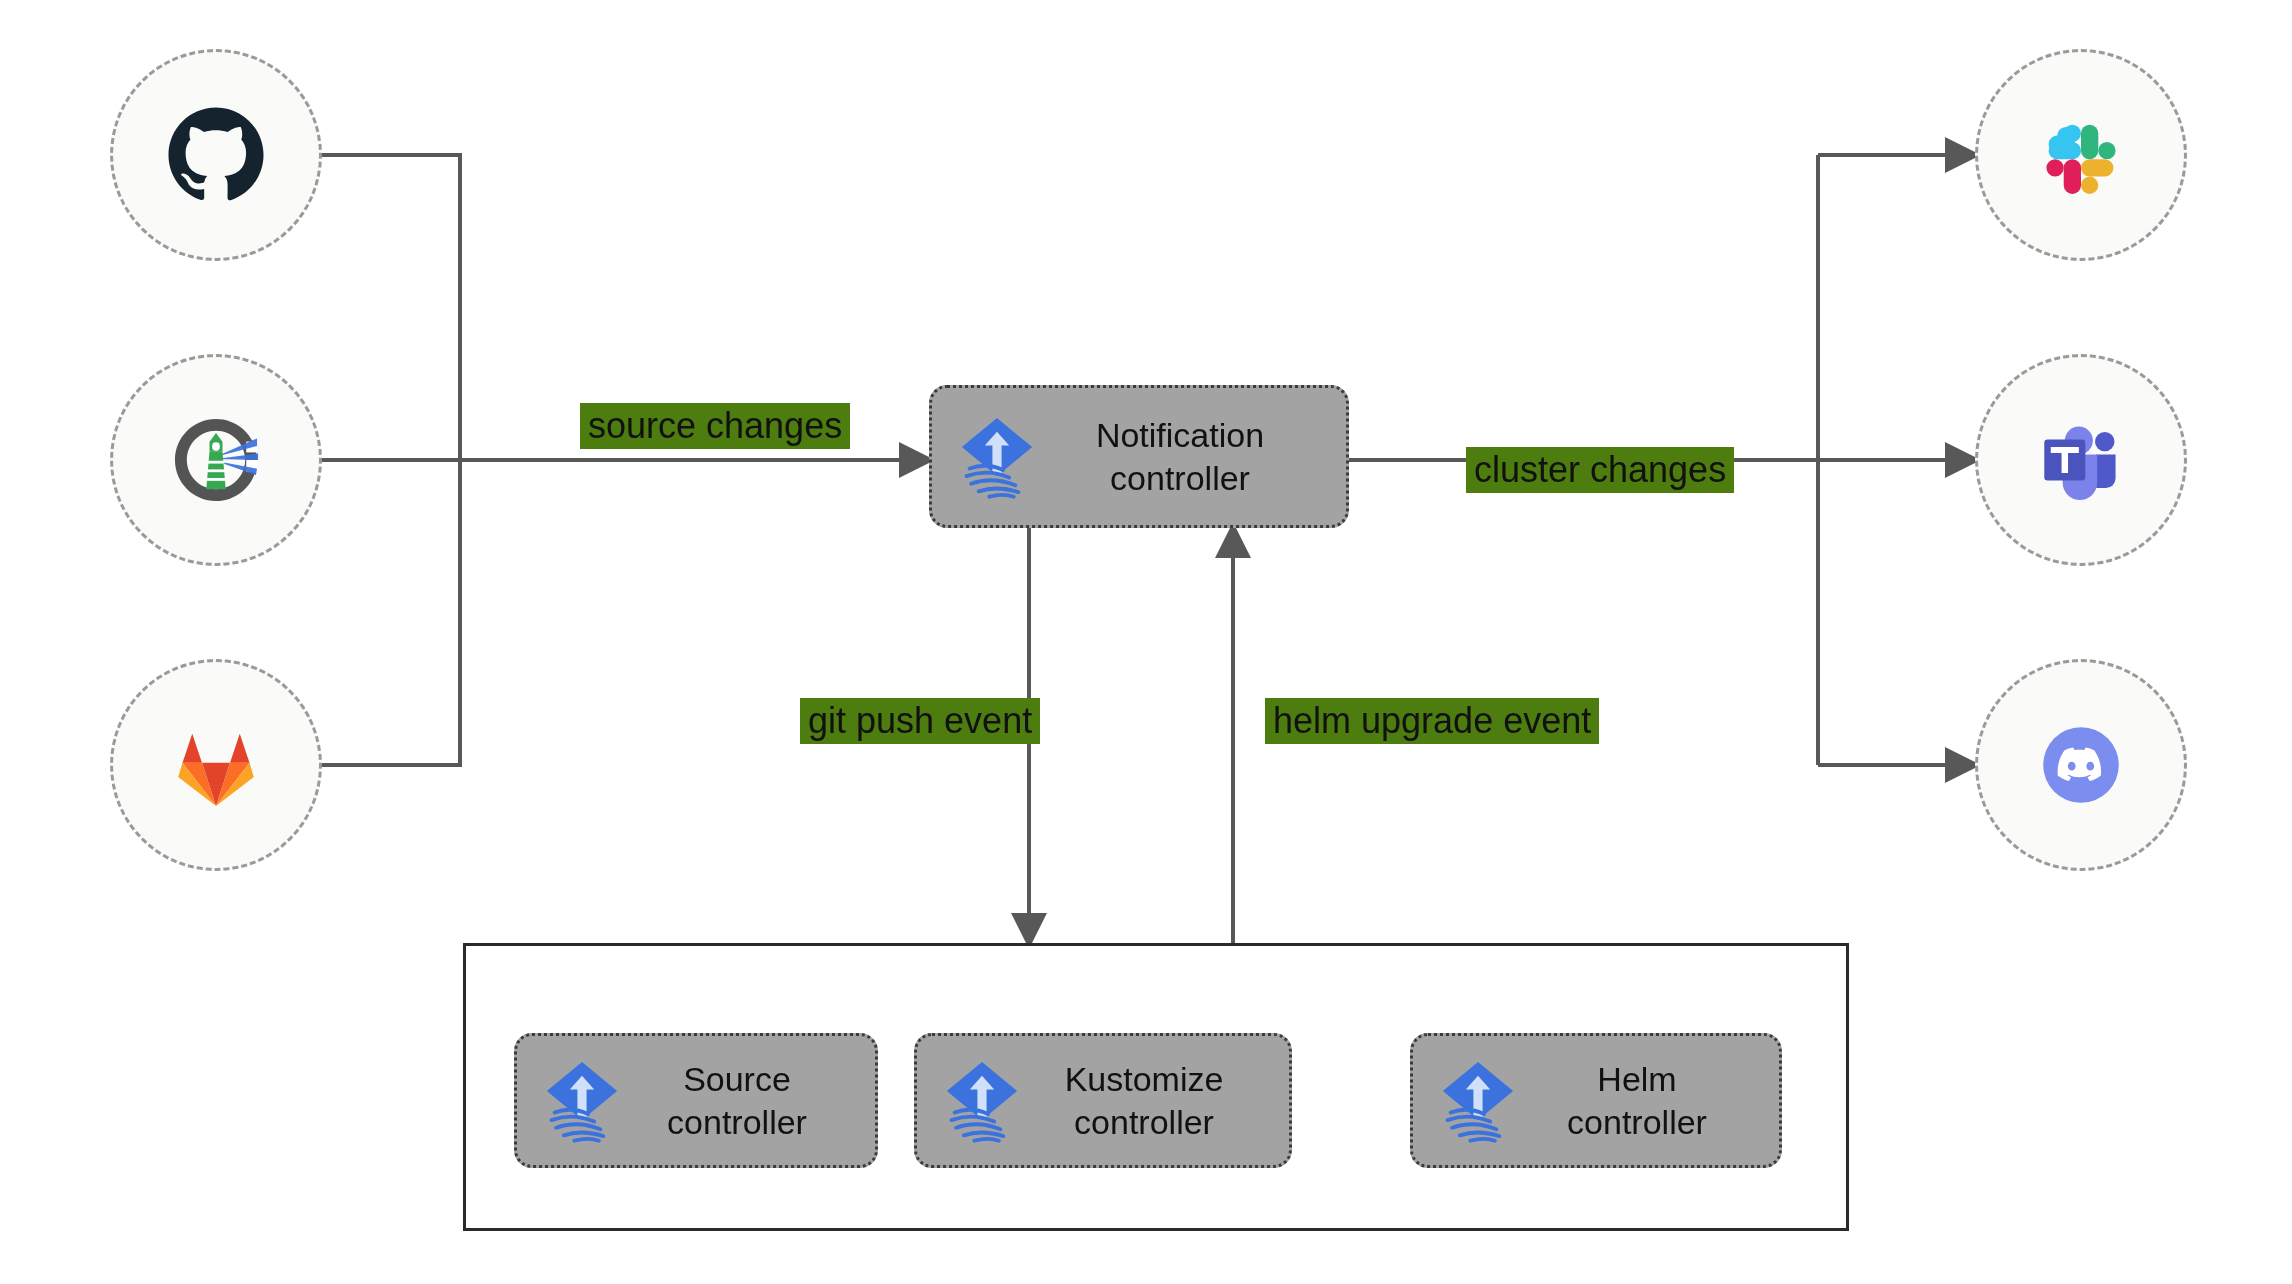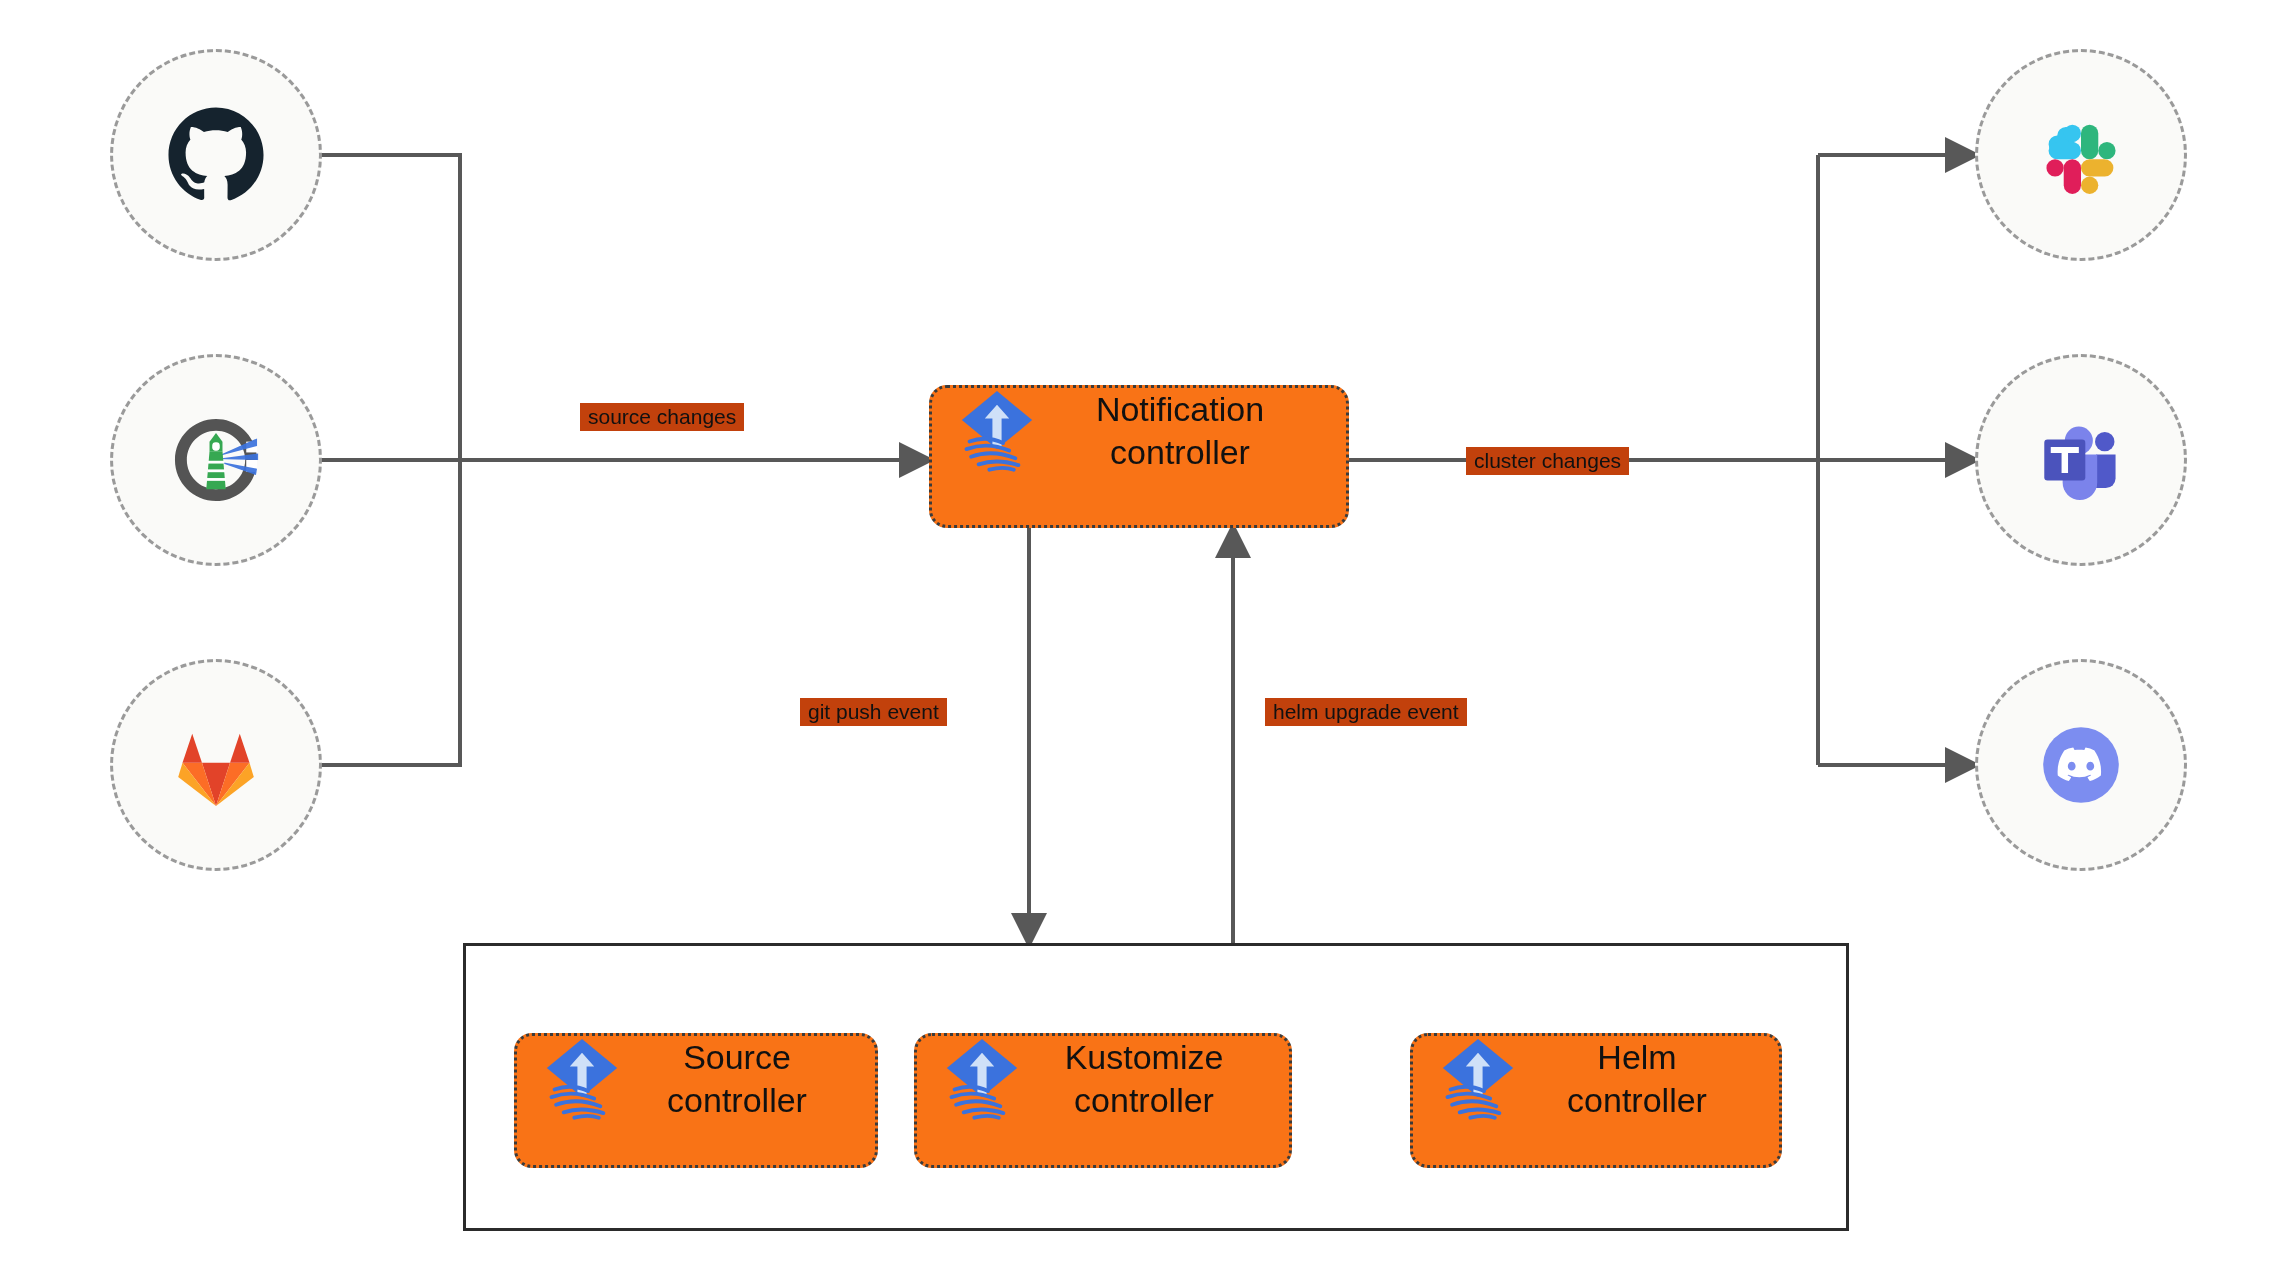--- a/index.html
+++ b/index.html
@@ -45,22 +45,23 @@
     height: 108px;
     display: block;
   }
 
   
   .ctrl-box {
     position: absolute;
     box-sizing: border-box;
     border: 3px dotted #3b3b3b;
     border-radius: 18px;
-    background: #f97316;
+    background: #a3a3a3;
     display: flex;
+    align-items: center;
     padding-left: 26px;
   }
   .ctrl-box .ctrl-icon {
     width: 78px;
     height: 84px;
     flex: 0 0 auto;
   }
   .ctrl-box .ctrl-label {
     flex: 1 1 auto;
     text-align: center;
@@ -103,24 +104,24 @@
   #gitops-header .group-title {
     font-size: 25px;
     color: #2b2b2b;
     padding-left: 14px;
     white-space: nowrap;
   }
 
   
   .edge-label {
     position: absolute;
-    font-size: 21px;
+    font-size: 36px;
     color: #111111;
     white-space: nowrap;
-    background: #c2410c;
+    background: #4d7c0f;
     padding: 2px 8px;
   }
 </style>
 </head>
 <body>
 
 <div id="canvas">
 
   <svg class="edges" viewBox="0 0 2292 1284" width="2292" height="1284">
     <defs>

